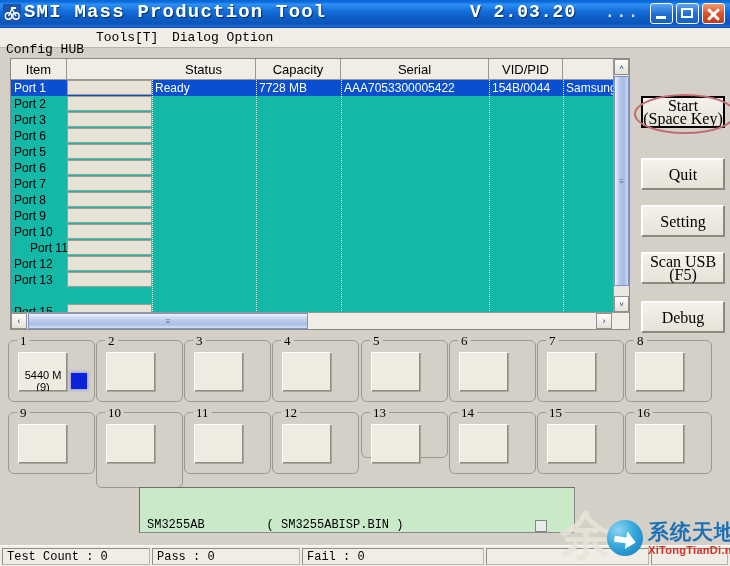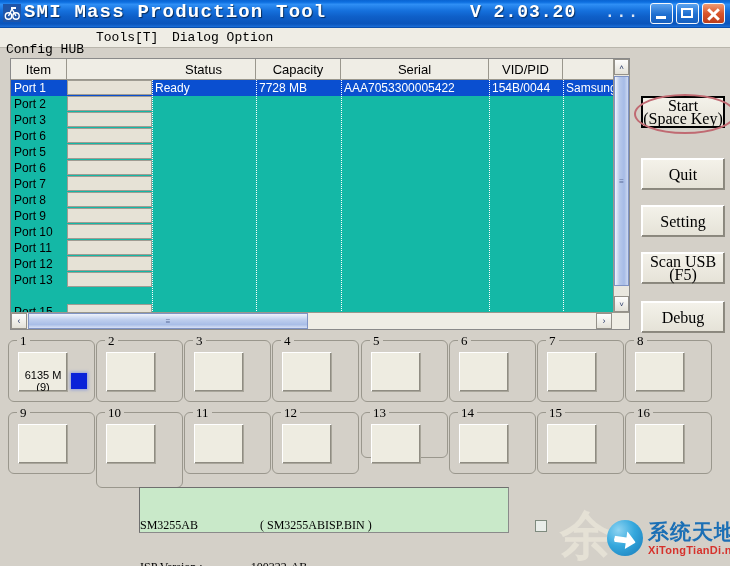--- a/index.html
+++ b/index.html
@@ -239,27 +239,27 @@
     padding-bottom: 1px;
   }
   .slot-led {
     position: absolute; left: 62px; top: 32px; width: 16px; height: 16px;
     background: #0a22d8;
     box-shadow: 0 0 3px 1px rgba(80,110,240,0.5);
   }
 
   
   .infopanel {
-    position: absolute; left: 139px; top: 487px; width: 370px; height: 46px;
+    position: absolute; left: 139px; top: 487px; width: 436px; height: 46px;
     background: #c9e9c9;
     border: 1px solid #8a8a8a;
     border-top-color: #6f6f6f; border-left-color: #6f6f6f;
     box-sizing: border-box;
-    padding: 2px 0;
-    font-family: Liberation Serif, serif;
+    padding: 2px 7px;
+    font-family: Liberation Mono, monospace;
     font-size: 12px; color: #000;
     line-height: 14px;
     white-space: pre;
   }
   .info-check {
     position: absolute; left: 535px; top: 520px; width: 12px; height: 12px;
     background: #e9ede9;
     border: 1px solid #7e8a7e;
     box-sizing: border-box;
   }
@@ -445,21 +445,21 @@
         <div class="trow" style="top: 144px;">
           <div class="cell" style="left: 0px; width: 56px;">Port 10</div>
           <div class="cell progress" style="left: 56px; width: 85px;"></div>
           <div class="cell" style="left: 141px; width: 104px;"></div>
           <div class="cell" style="left: 245px; width: 85px;"></div>
           <div class="cell" style="left: 330px; width: 148px;"></div>
           <div class="cell" style="left: 478px; width: 74px;"></div>
           <div class="cell" style="left: 552px; width: 52px;"></div>
         </div>
         <div class="trow" style="top: 160px;">
-          <div class="cell" style="left: 0px; width: 56px;">Port 11</div>
+          <div class="cell" style="left: 16px; width: 56px;">Port 11</div>
           <div class="cell progress" style="left: 56px; width: 85px;"></div>
           <div class="cell" style="left: 141px; width: 104px;"></div>
           <div class="cell" style="left: 245px; width: 85px;"></div>
           <div class="cell" style="left: 330px; width: 148px;"></div>
           <div class="cell" style="left: 478px; width: 74px;"></div>
           <div class="cell" style="left: 552px; width: 52px;"></div>
         </div>
         <div class="trow" style="top: 176px;">
           <div class="cell" style="left: 0px; width: 56px;">Port 12</div>
           <div class="cell progress" style="left: 56px; width: 85px;"></div>
@@ -547,21 +547,21 @@
       <div class="sbtn" style="top: 301px; height: 32px;">
         <span>Debug</span>
       </div>
     </div>
   <div class="ellipse"></div>
 
   <div id="slotgrid">
       <div class="slot" style="left: 8px; top: 340px; width: 87px; height: 62px;">
         <div class="slot-label">1</div>
         <div class="slot-box">
-          <div>6135 M</div>
+          <div>5440 M</div>
           <div style="margin-bottom: -3px;">(9)</div>
         </div>
         <div class="slot-led"></div>
       </div>
       <div class="slot" style="left: 96px; top: 340px; width: 87px; height: 62px;">
         <div class="slot-label">2</div>
         <div class="slot-box">
           <div></div>
           <div style="margin-bottom: -3px;"></div>
         </div>
@@ -665,20 +665,27 @@
         </div>
       </div>
     </div>
 
   <div class="infopanel">
     <div><span>SM3255AB</span><span style="display:inline-block;width:62px"></span><span>( SM3255ABISP.BIN )</span></div>
     <div><span>ISP Version :</span><span style="display:inline-block;width:48px"></span><span>100322-AB-</span></div>
   </div>
   <div class="info-check"></div>
 
+  <div class="statusbar" id="statusbar">
+      <div class="status-cell" style="left: 2px; width: 148px;">Test Count : 0</div>
+      <div class="status-cell" style="left: 152px; width: 148px;">Pass : 0</div>
+      <div class="status-cell" style="left: 302px; width: 182px;">Fail : 0</div>
+      <div class="status-cell" style="left: 486px; width: 163px;"></div>
+      <div class="status-cell" style="left: 651px; width: 77px;"></div>
+    </div>
 
   <div class="watermark">
     <div class="wm-ghost">余</div>
     <div class="wm-circle"></div>
     <div class="wm-cn">系统天地</div>
     <div class="wm-en">XiTongTianDi.net</div>
   </div>
 
 </div>
 

